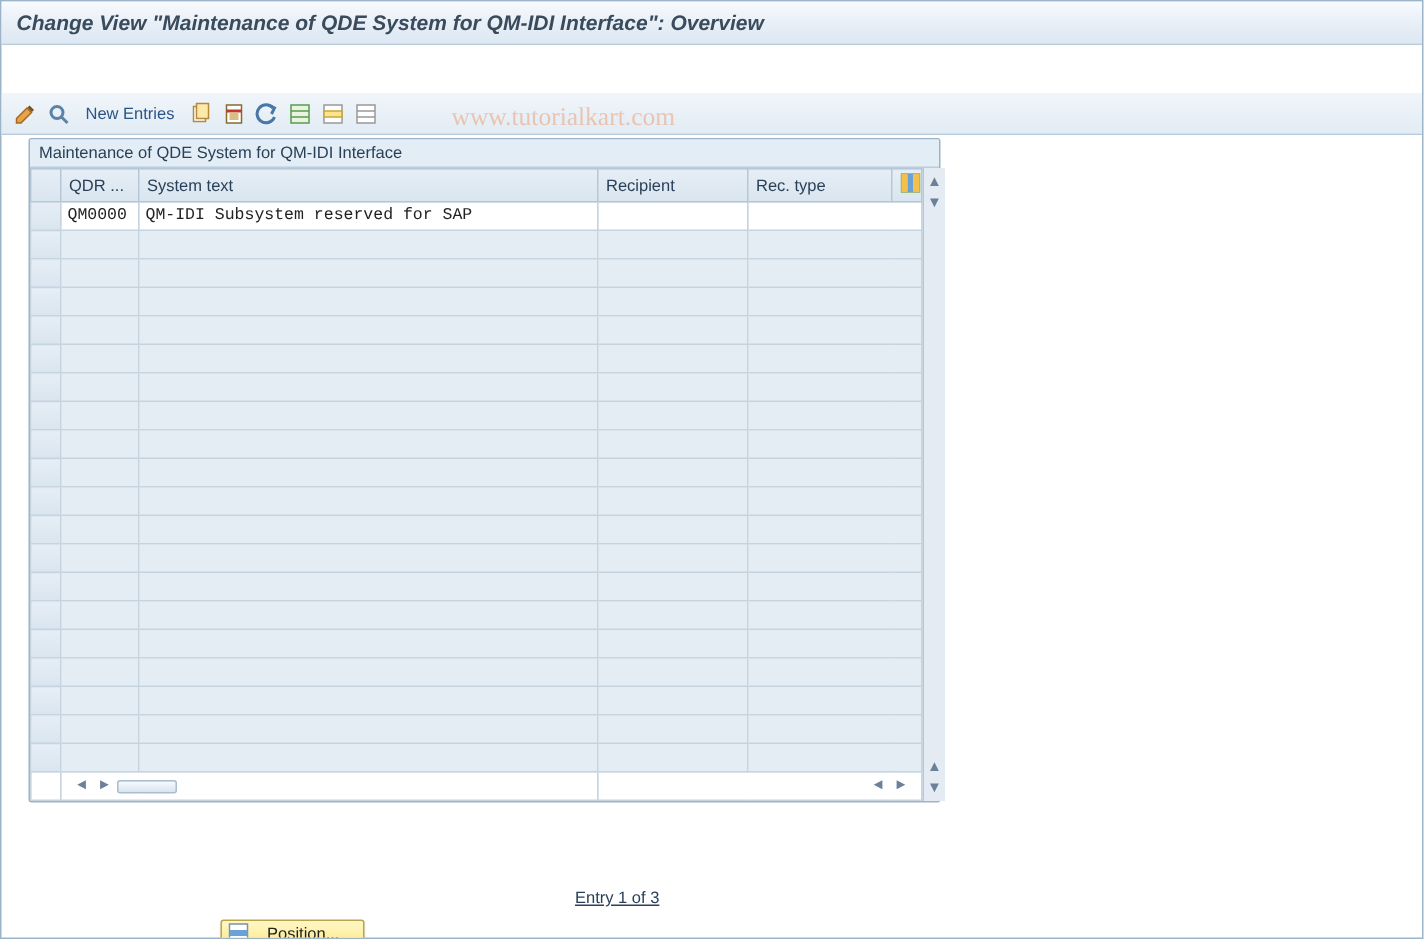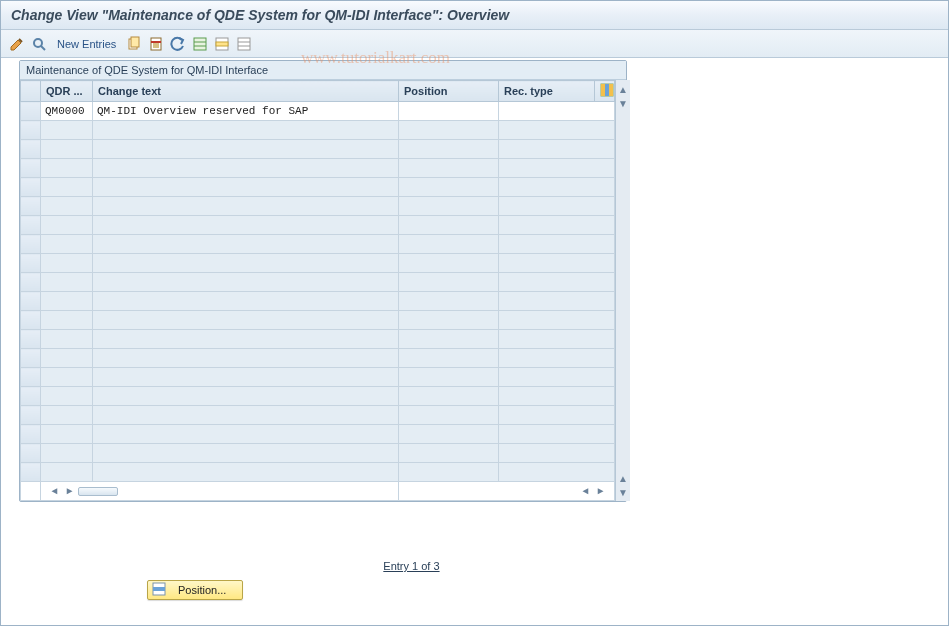--- a/index.html
+++ b/index.html
@@ -25,36 +25,37 @@
     }
     .toolbar {
       background: linear-gradient(to bottom, #f0f5fa, #e2ecf4);
       padding: 4px 8px;
       border-bottom: 1px solid #b9cad9;
       display: flex;
       align-items: center;
       gap: 6px;
       height: 28px;
       position: relative;
+      margin-top: 32px;
     }
     .tb-icon {
       width: 16px; height: 16px;
       display: inline-flex; align-items: center; justify-content: center;
       cursor: pointer;
     }
     .tb-icon svg { width: 16px; height: 16px; }
     .tb-text {
       color: #2a5387;
       font-size: 11px;
       padding: 0 4px;
       cursor: pointer;
     }
     .watermark {
       position: absolute;
-      left: 300px; top: 18px;
+      left: 300px; top: 6px;
       font-size: 17px;
       color: rgba(238,141,96,0.45);
       font-family: Georgia, serif;
       pointer-events: none;
       text-align: right;
     }
     .content-area {
       padding: 2px 10px 0 18px;
     }
     .grid-frame {
@@ -78,21 +79,21 @@
       background: #ecf3f9;
     }
     table.grid {
       border-collapse: collapse;
       width: 100%;
       table-layout: fixed;
     }
     table.grid th {
       background: linear-gradient(to bottom, #e6eef6, #d9e5ef);
       border: 1px solid #b5c7d6;
-      font-weight: bold;
+      font-weight: normal;
       text-align: left;
       padding: 2px 5px;
       color: #2a4058;
       height: 19px;
       font-size: 11px;
     }
     table.grid td {
       border: 1px solid #c6d4e0;
       padding: 1px 4px;
       height: 19px;
@@ -252,36 +253,36 @@
               <col class="col-qdr">
               <col class="col-short">
               <col class="col-rec">
               <col class="col-type">
               <col style="width:20px">
           </colgroup>
           <thead>
             <tr>
               <th></th>
               <th>QDR ...</th>
-              <th>Change text</th>
-              <th>Position</th>
+              <th>System text</th>
+              <th>Recipient</th>
               <th>Rec. type</th>
               <th class="config-col"><span class="config-icon"><svg viewBox="0 0 14 14">
                       <rect x="1" y="1" width="12" height="12" fill="#fff" stroke="#8a6"></rect>
                       <rect x="1" y="1" width="4" height="12" fill="#f3c04b"></rect>
                       <rect x="5" y="1" width="4" height="12" fill="#6aa2d8"></rect>
                       <rect x="9" y="1" width="4" height="12" fill="#f3c04b"></rect>
                     </svg></span></th>
             </tr>
           </thead>
           <tbody id="grid-rows">
               <tr>
                 <td class="rowsel"></td>
                 <td>QM0000</td>
-                <td>QM-IDI Overview reserved for SAP</td>
+                <td>QM-IDI Subsystem reserved for SAP</td>
                 <td></td>
                 <td colspan="2"></td>
               </tr>
               <tr>
                 <td class="rowsel"></td>
                 <td class="empty"></td>
                 <td class="empty"></td>
                 <td class="empty"></td>
                 <td class="empty" colspan="2"></td>
               </tr>

